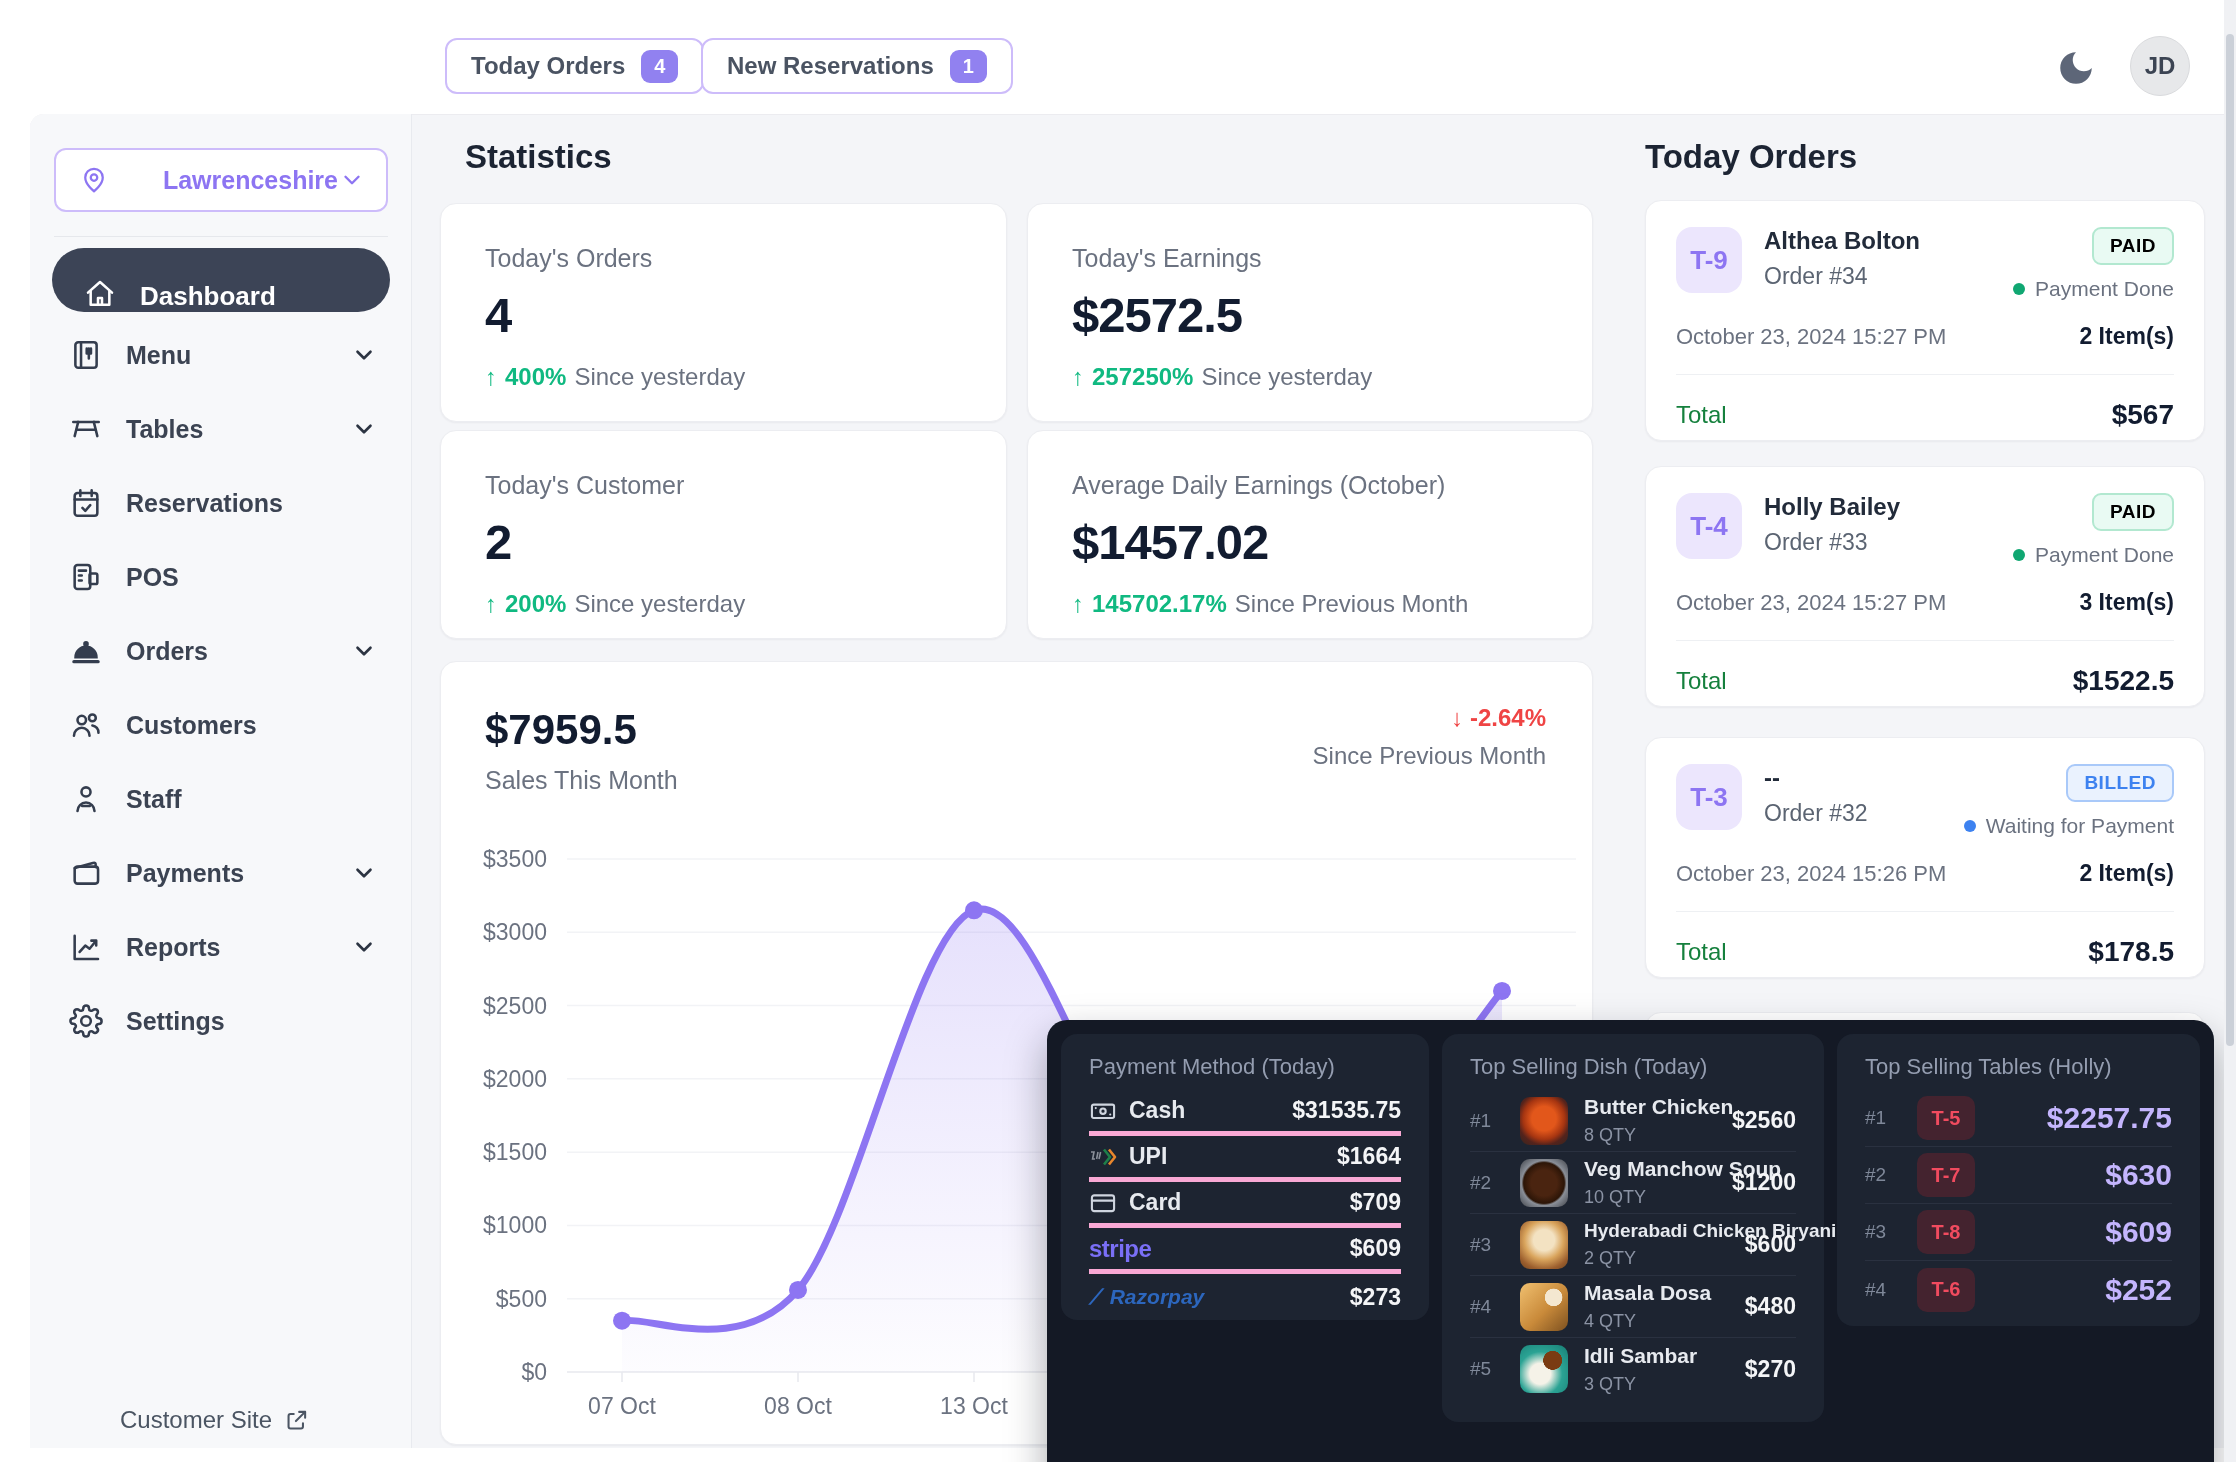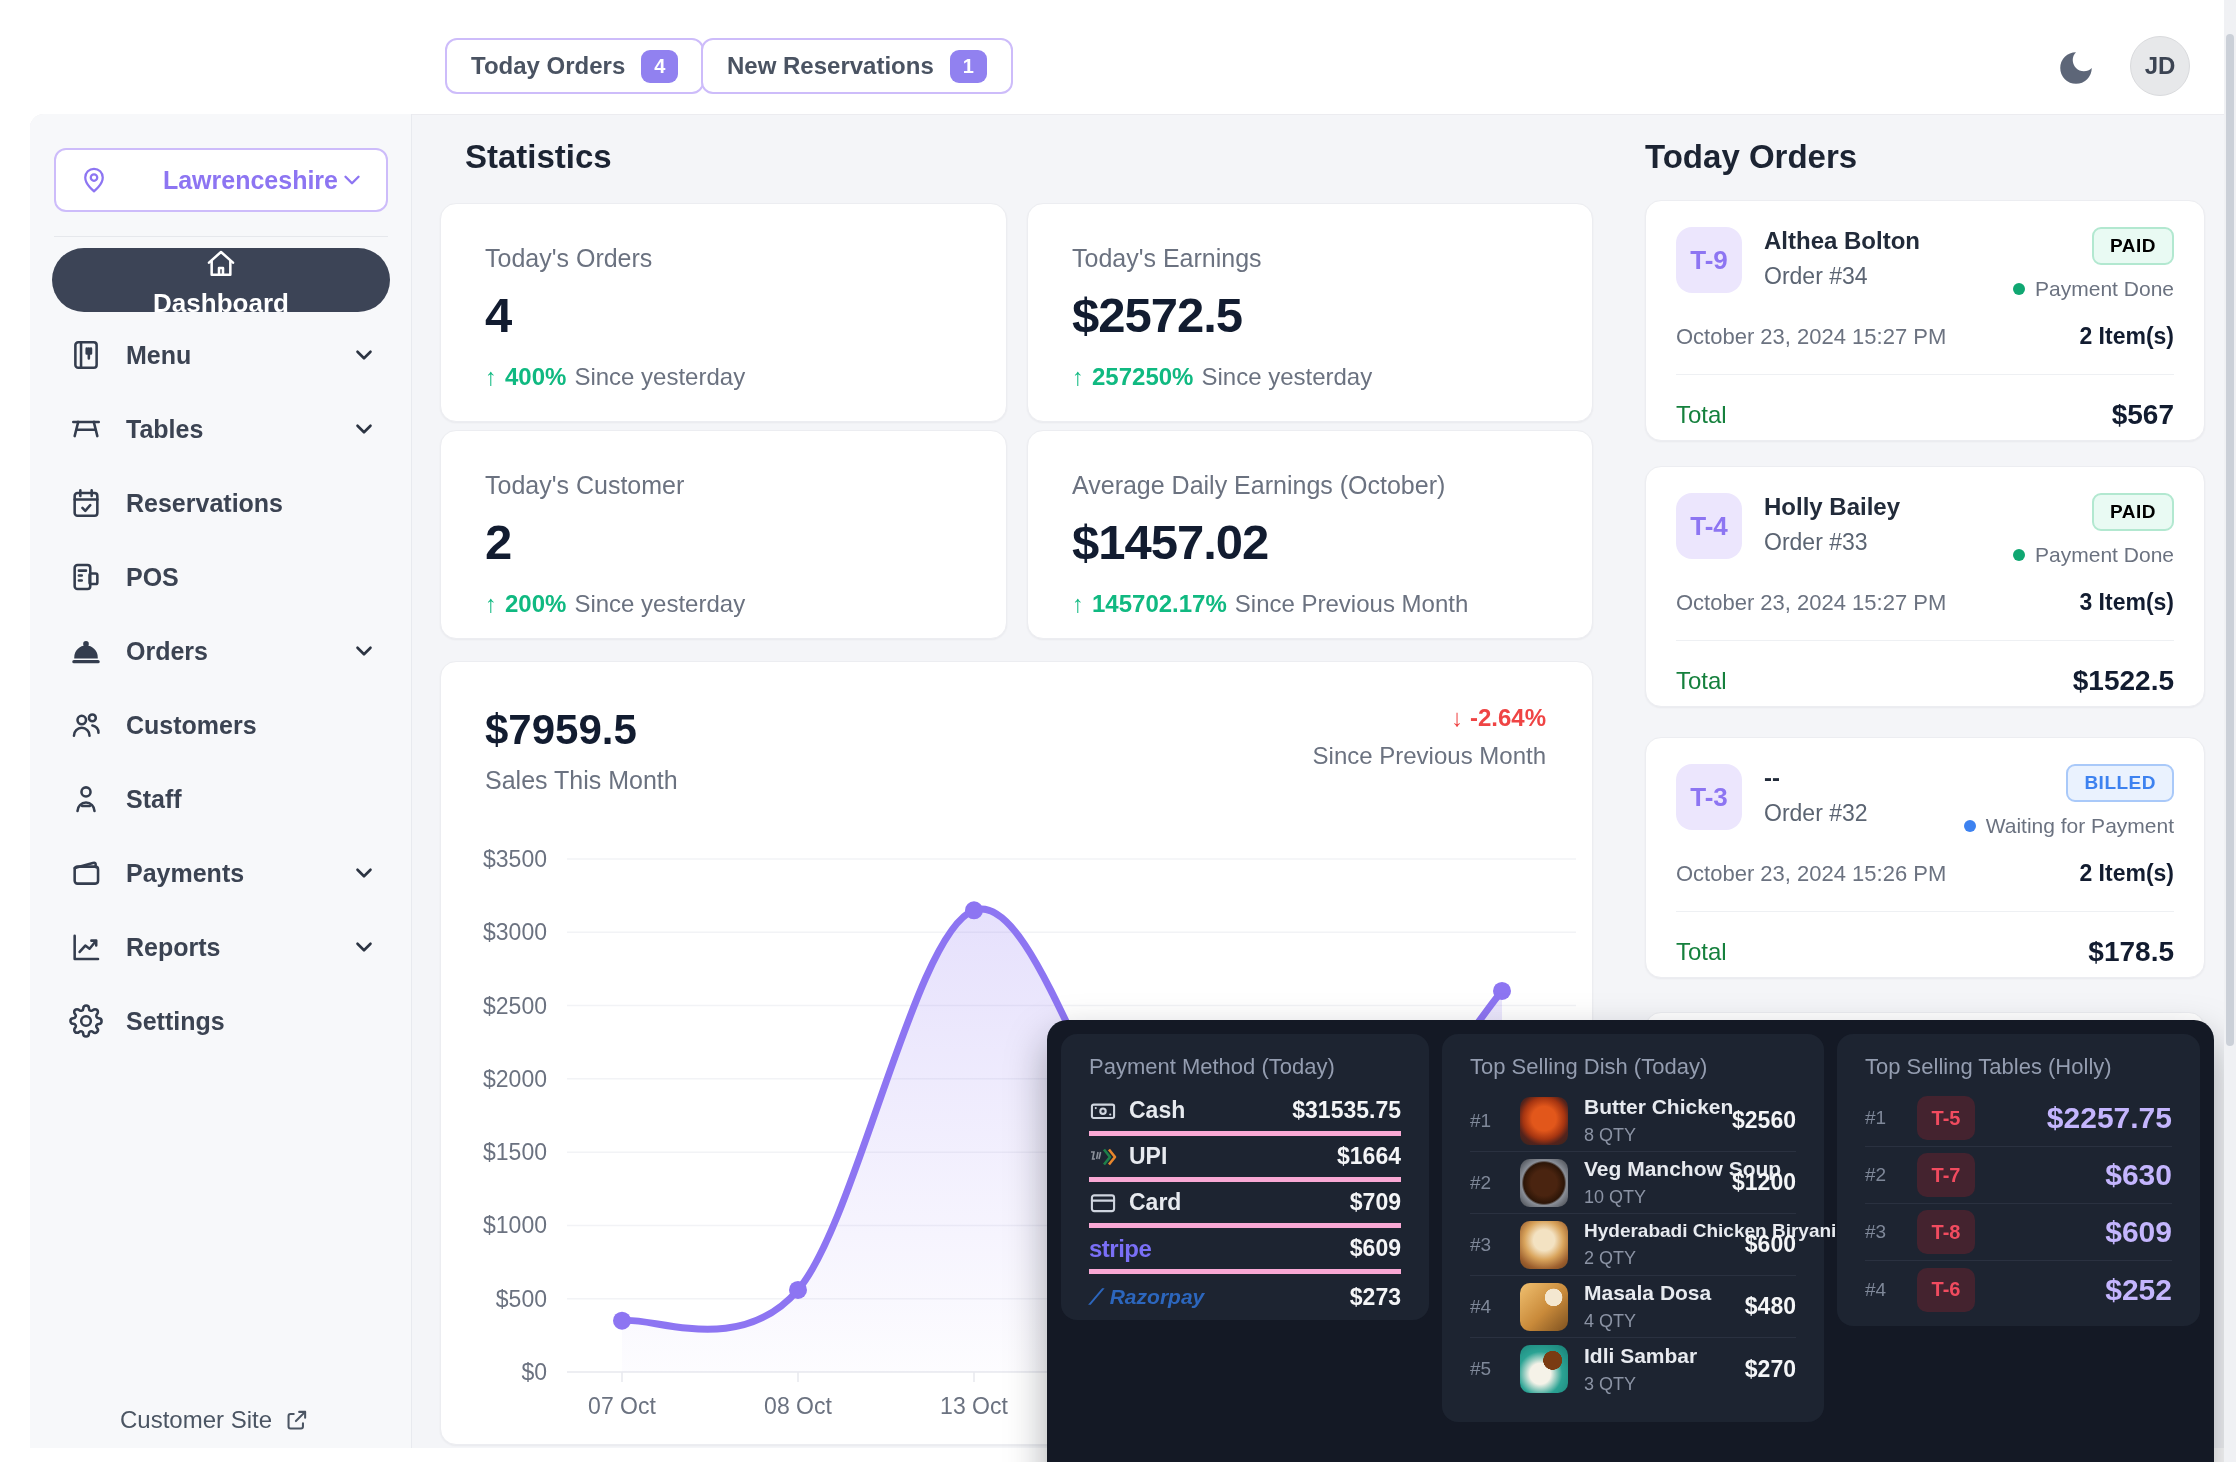--- a/index.html
+++ b/index.html
@@ -26,22 +26,22 @@
 
   
   .sidebar { position:absolute; left:30px; top:114px; width:382px; height:1334px;
              background:#f7f8fa; border-right:1px solid #e8eaef; border-radius:14px 0 0 0; z-index:5; }
   .loc-box { position:absolute; left:24px; top:34px; width:334px; height:64px; background:#fff;
              border:2px solid #cdbcfa; border-radius:12px; display:flex; align-items:center;
              padding:0 20px; cursor:pointer; }
   .loc-box .loc-label { flex:1; text-align:right; color:#8d75f2; font-size:25px; font-weight:700; }
   .side-divider { position:absolute; left:24px; top:122px; width:334px; height:1px; background:#e6e8ec; }
   .dash-pill { position:absolute; left:22px; top:134px; width:338px; height:64px; background:#3c4456;
-               border-radius:32px; display:flex; align-items:center; gap:8px; padding:0 30px;
-               color:#fff; cursor:pointer; z-index:2;flex-direction:column; }
+               border-radius:32px; display:flex; align-items:flex-end; gap:22px; padding:0 30px;
+               color:#fff; cursor:pointer; z-index:2; }
   .dash-pill .s-label { color:#fff; font-size:26px; font-weight:700; }
   .side-item { position:absolute; left:22px; width:338px; height:74px; display:flex; align-items:center;
                gap:22px; padding:0 12px 0 16px; color:#3b4352; cursor:pointer; }
   .side-item .s-label { font-size:25px; font-weight:600; color:#3b4352; flex:1; }
   .s-icon { width:36px; height:36px; display:flex; align-items:center; justify-content:center; color:#343d4e; }
   .s-chev { width:28px; height:28px; color:#2c3442; display:flex; align-items:center; justify-content:center; }
   .customer-site { position:absolute; left:90px; top:1292px; display:flex; align-items:center; gap:12px;
                    color:#4b5563; font-size:24px; cursor:pointer; }
 
   

